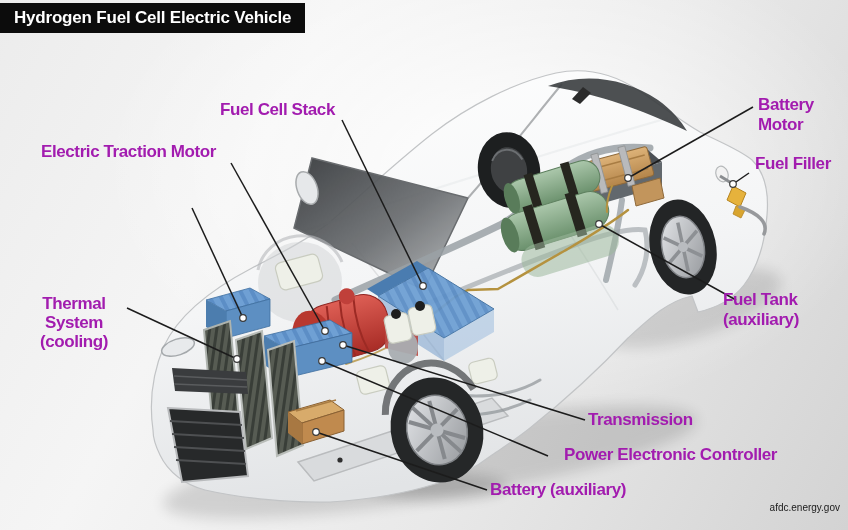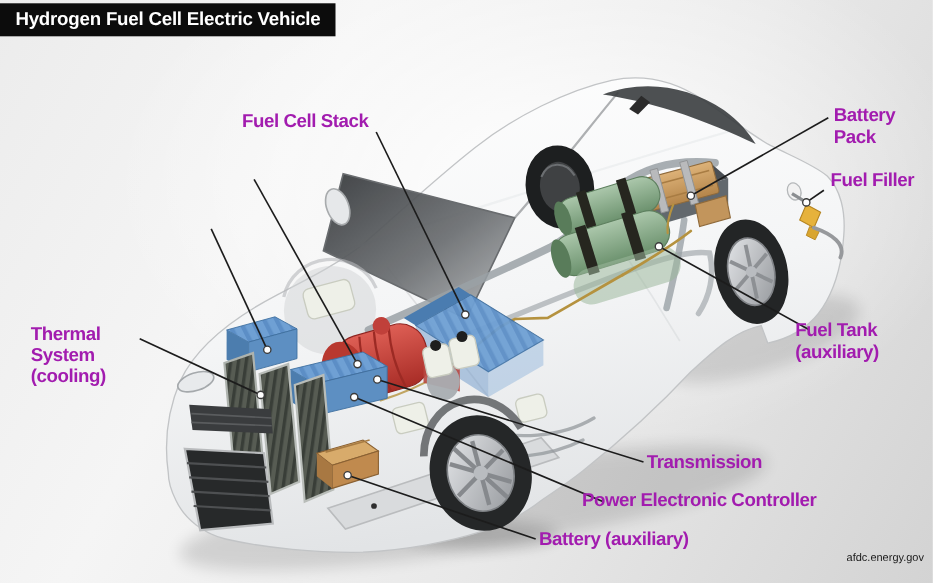--- a/index.html
+++ b/index.html
@@ -14,21 +14,21 @@
   svg{position:absolute;left:0;top:0;}
   .title-bar{
     position:absolute;left:0;top:3px;height:30px;line-height:30px;
     background:#0c0c0c;color:#fff;padding:0 14px;
     font-size:17px;font-weight:700;letter-spacing:-0.2px;white-space:nowrap;
   }
   .lbl{
     position:absolute;color:#a21caf;font-size:17px;font-weight:700;
     letter-spacing:-0.4px;white-space:nowrap;line-height:20px;
   }
-  .lbl.right{text-align:left;}
+  .lbl.right{text-align:center;}
   .source{
     position:absolute;right:8px;top:502px;color:#1a1a1a;
     font-size:10px;font-weight:400;letter-spacing:0;
   }
 </style>
 </head>
 <body>
 
 <div id="stage">
 
@@ -312,38 +312,39 @@
     <circle cx="599" cy="224" r="3.3"></circle>
     <circle cx="343" cy="345" r="3.3"></circle>
     <circle cx="322" cy="361" r="3.3"></circle>
     <circle cx="316" cy="432" r="3.3"></circle>
   </g>
 </svg>
 
 <div class="title-bar">Hydrogen Fuel Cell Electric Vehicle</div>
 
 <div class="lbl" style="left:220px;top:100px">Fuel Cell Stack</div>
+<div class="lbl" style="left:41px;top:142px">Electric Traction Motor</div>
 
 <div class="lbl right" style="left:28px;top:294px;width:92px;line-height:19px">
   <div>Thermal</div>
   <div>System</div>
   <div>(cooling)</div>
 </div>
 
 <div class="lbl" style="left:758px;top:95px;line-height:20px">
   <div>Battery</div>
-  <div>Pack</div>
+  <div>Motor</div>
 </div>
 
 <div class="lbl" style="left:755px;top:154px">Fuel Filler</div>
 
 <div class="lbl" style="left:723px;top:290px;line-height:20px">
   <div>Fuel Tank</div>
   <div>(auxiliary)</div>
 </div>
 
 <div class="lbl" style="left:588px;top:410px">Transmission</div>
-<div class="lbl" style="left:529px;top:445px">Power Electronic Controller</div>
+<div class="lbl" style="left:564px;top:445px">Power Electronic Controller</div>
 <div class="lbl" style="left:490px;top:480px">Battery (auxiliary)</div>
 
 <div class="source">afdc.energy.gov</div>
 
 </div>
 
 </body></html>

